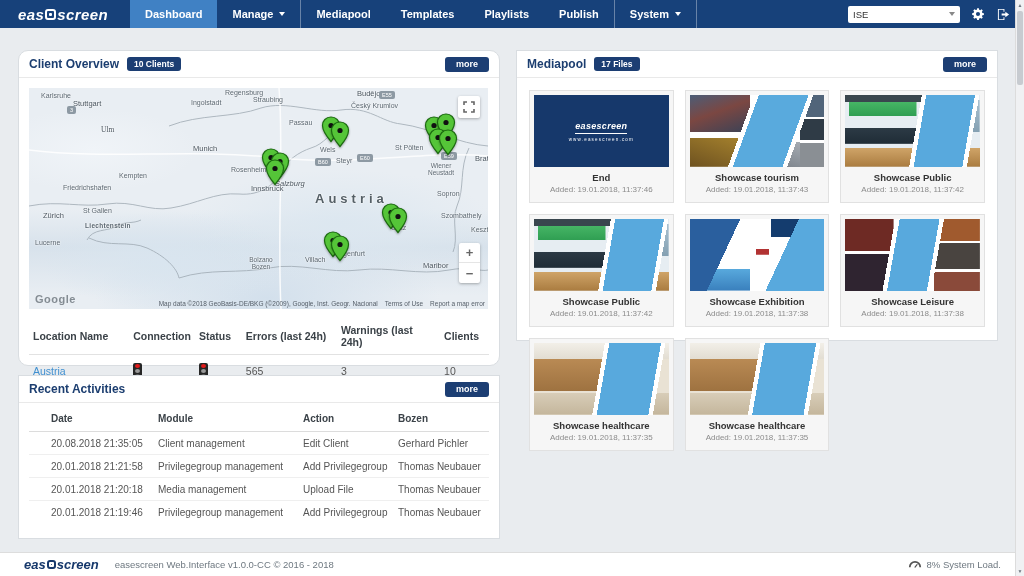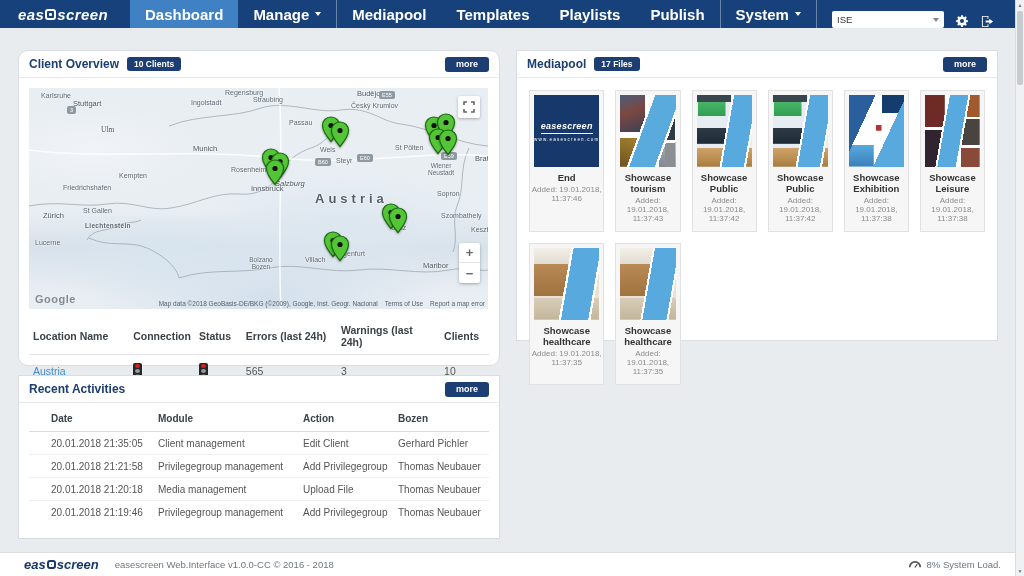--- a/index.html
+++ b/index.html
@@ -12,25 +12,25 @@
   .sb-up { top:0; } .sb-down { bottom:0; }
   .sb-thumb { position:absolute; left:1px; right:1px; top:11px; height:74px; background:#c7cbd0; border-radius:2px; }
 
   
   .navbar { position:absolute; top:0; left:0; right:9px; height:28px; background:#17417a; display:flex; align-items:stretch; z-index:10; }
   .logo { font-style:italic; font-weight:800; display:inline-flex; align-items:center; white-space:nowrap; }
   .nav-logo { color:#fff; font-size:15px; letter-spacing:.4px; padding:0 22px 0 18px; align-self:center; }
   .l-box { width:11px; height:11px; border:2px solid currentColor; border-radius:3px; margin:0 1px; position:relative; display:inline-block; }
   .l-box::after { content:""; position:absolute; inset:2px; background:currentColor; border-radius:1px; }
   .nav-items { display:flex; align-items:stretch; }
-  .nav-item { color:#fff; font-size:15px; font-weight:700; padding:0 15px; display:flex; align-items:center; cursor:pointer; white-space:nowrap; }
+  .nav-item { color:#fff; font-size:11px; font-weight:700; padding:0 15px; display:flex; align-items:center; cursor:pointer; white-space:nowrap; }
   .nav-item.active { background:#4081c4; }
   .nav-item.sep { border-right:1px solid rgba(255,255,255,.35); }
   .nav-item.caret::after { content:""; border-left:3.5px solid transparent; border-right:3.5px solid transparent; border-top:4px solid #fff; margin-left:6px; }
-  .nav-right { margin-left:auto; display:flex; align-items:flex-end; gap:11px; padding-right:20px; }
+  .nav-right { margin-left:auto; display:flex; align-items:center; gap:11px; padding-right:4px; }
   .nav-select { width:112px; height:17px; background:#fff; border-radius:2px; display:flex; align-items:center; padding:0 5px; cursor:pointer; }
   .nav-select .val { font-size:9.5px; color:#333; flex:1; }
   .nav-select .sel-caret { border-left:3.5px solid transparent; border-right:3.5px solid transparent; border-top:4px solid #888; }
   .icon-btn { display:flex; align-items:center; cursor:pointer; }
 
   
   .panel { position:absolute; background:#fff; border:1px solid #d9dde1; }
   .panel-head { height:27px; border-bottom:1px solid #e9e9e9; display:flex; align-items:center; padding:0 10px; }
   .panel-title { font-size:12px; font-weight:700; color:#1c3e70; }
   .count-badge { background:#1c3e73; color:#fff; font-size:8.5px; font-weight:700; padding:2px 7px; border-radius:3px; margin-left:8px; }
@@ -76,21 +76,21 @@
   .tl .r { background:#e21b1b; } .tl .m { background:#9a9a9a; } .tl .b { background:#5a5a5a; }
 
   
   .rtable { width:100%; border-collapse:collapse; margin-top:1px; }
   .rtable th { text-align:left; font-size:10px; color:#3b4248; padding:7px 4px; border-bottom:1px solid #dcdcdc; }
   .rtable td { font-size:10px; color:#555; padding:5.5px 4px; border-bottom:1px solid #efefef; }
   .rtable th:first-child, .rtable td:first-child { padding-left:22px; }
   .rtable tr:last-child td { border-bottom:none; }
 
   
-  .media-grid { display:grid; grid-template-columns:repeat(6,1fr); gap:11px; padding:12px; }
+  .media-grid { display:grid; grid-template-columns:repeat(3,1fr); gap:11px; padding:12px; }
   .media-card { background:#f6f6f6; border:1px solid #e1e1e1; text-align:center; padding-bottom:8px; cursor:pointer; }
   .thumb { height:72px; margin:4px 4px 0; position:relative; overflow:hidden; background:#ccc; background-repeat:no-repeat; }
   .thumb span:empty { display:none; }
   .m-title { font-size:9.5px; font-weight:700; color:#333; margin-top:5px; }
   .m-added { font-size:8px; color:#8b8b8b; margin-top:2px; }
 
   .k-end .thumb { background:#16386b; display:flex; flex-direction:column; align-items:center; justify-content:center; }
   .thumb-logo { color:#fff; font-style:italic; font-weight:800; font-size:9px; letter-spacing:.3px; border-bottom:1px solid #fff; padding-bottom:2px; }
   .thumb-sub { color:#fff; font-size:4.5px; letter-spacing:1.2px; margin-top:3px; }
 
@@ -429,21 +429,21 @@
         <tr>
           <th>Date</th>
           <th>Module</th>
           <th>Action</th>
           <th>Bozen</th>
         </tr>
       </thead>
       <tbody>
 
           <tr>
-            <td>20.01.2018 21:35:05</td>
+            <td>20.08.2018 21:35:05</td>
             <td>Client management</td>
             <td>Edit Client</td>
             <td>Gerhard Pichler</td>
           </tr>
 
           <tr>
             <td>20.01.2018 21:21:58</td>
             <td>Privilegegroup management</td>
             <td>Add Privilegegroup</td>
             <td>Thomas Neubauer</td>

